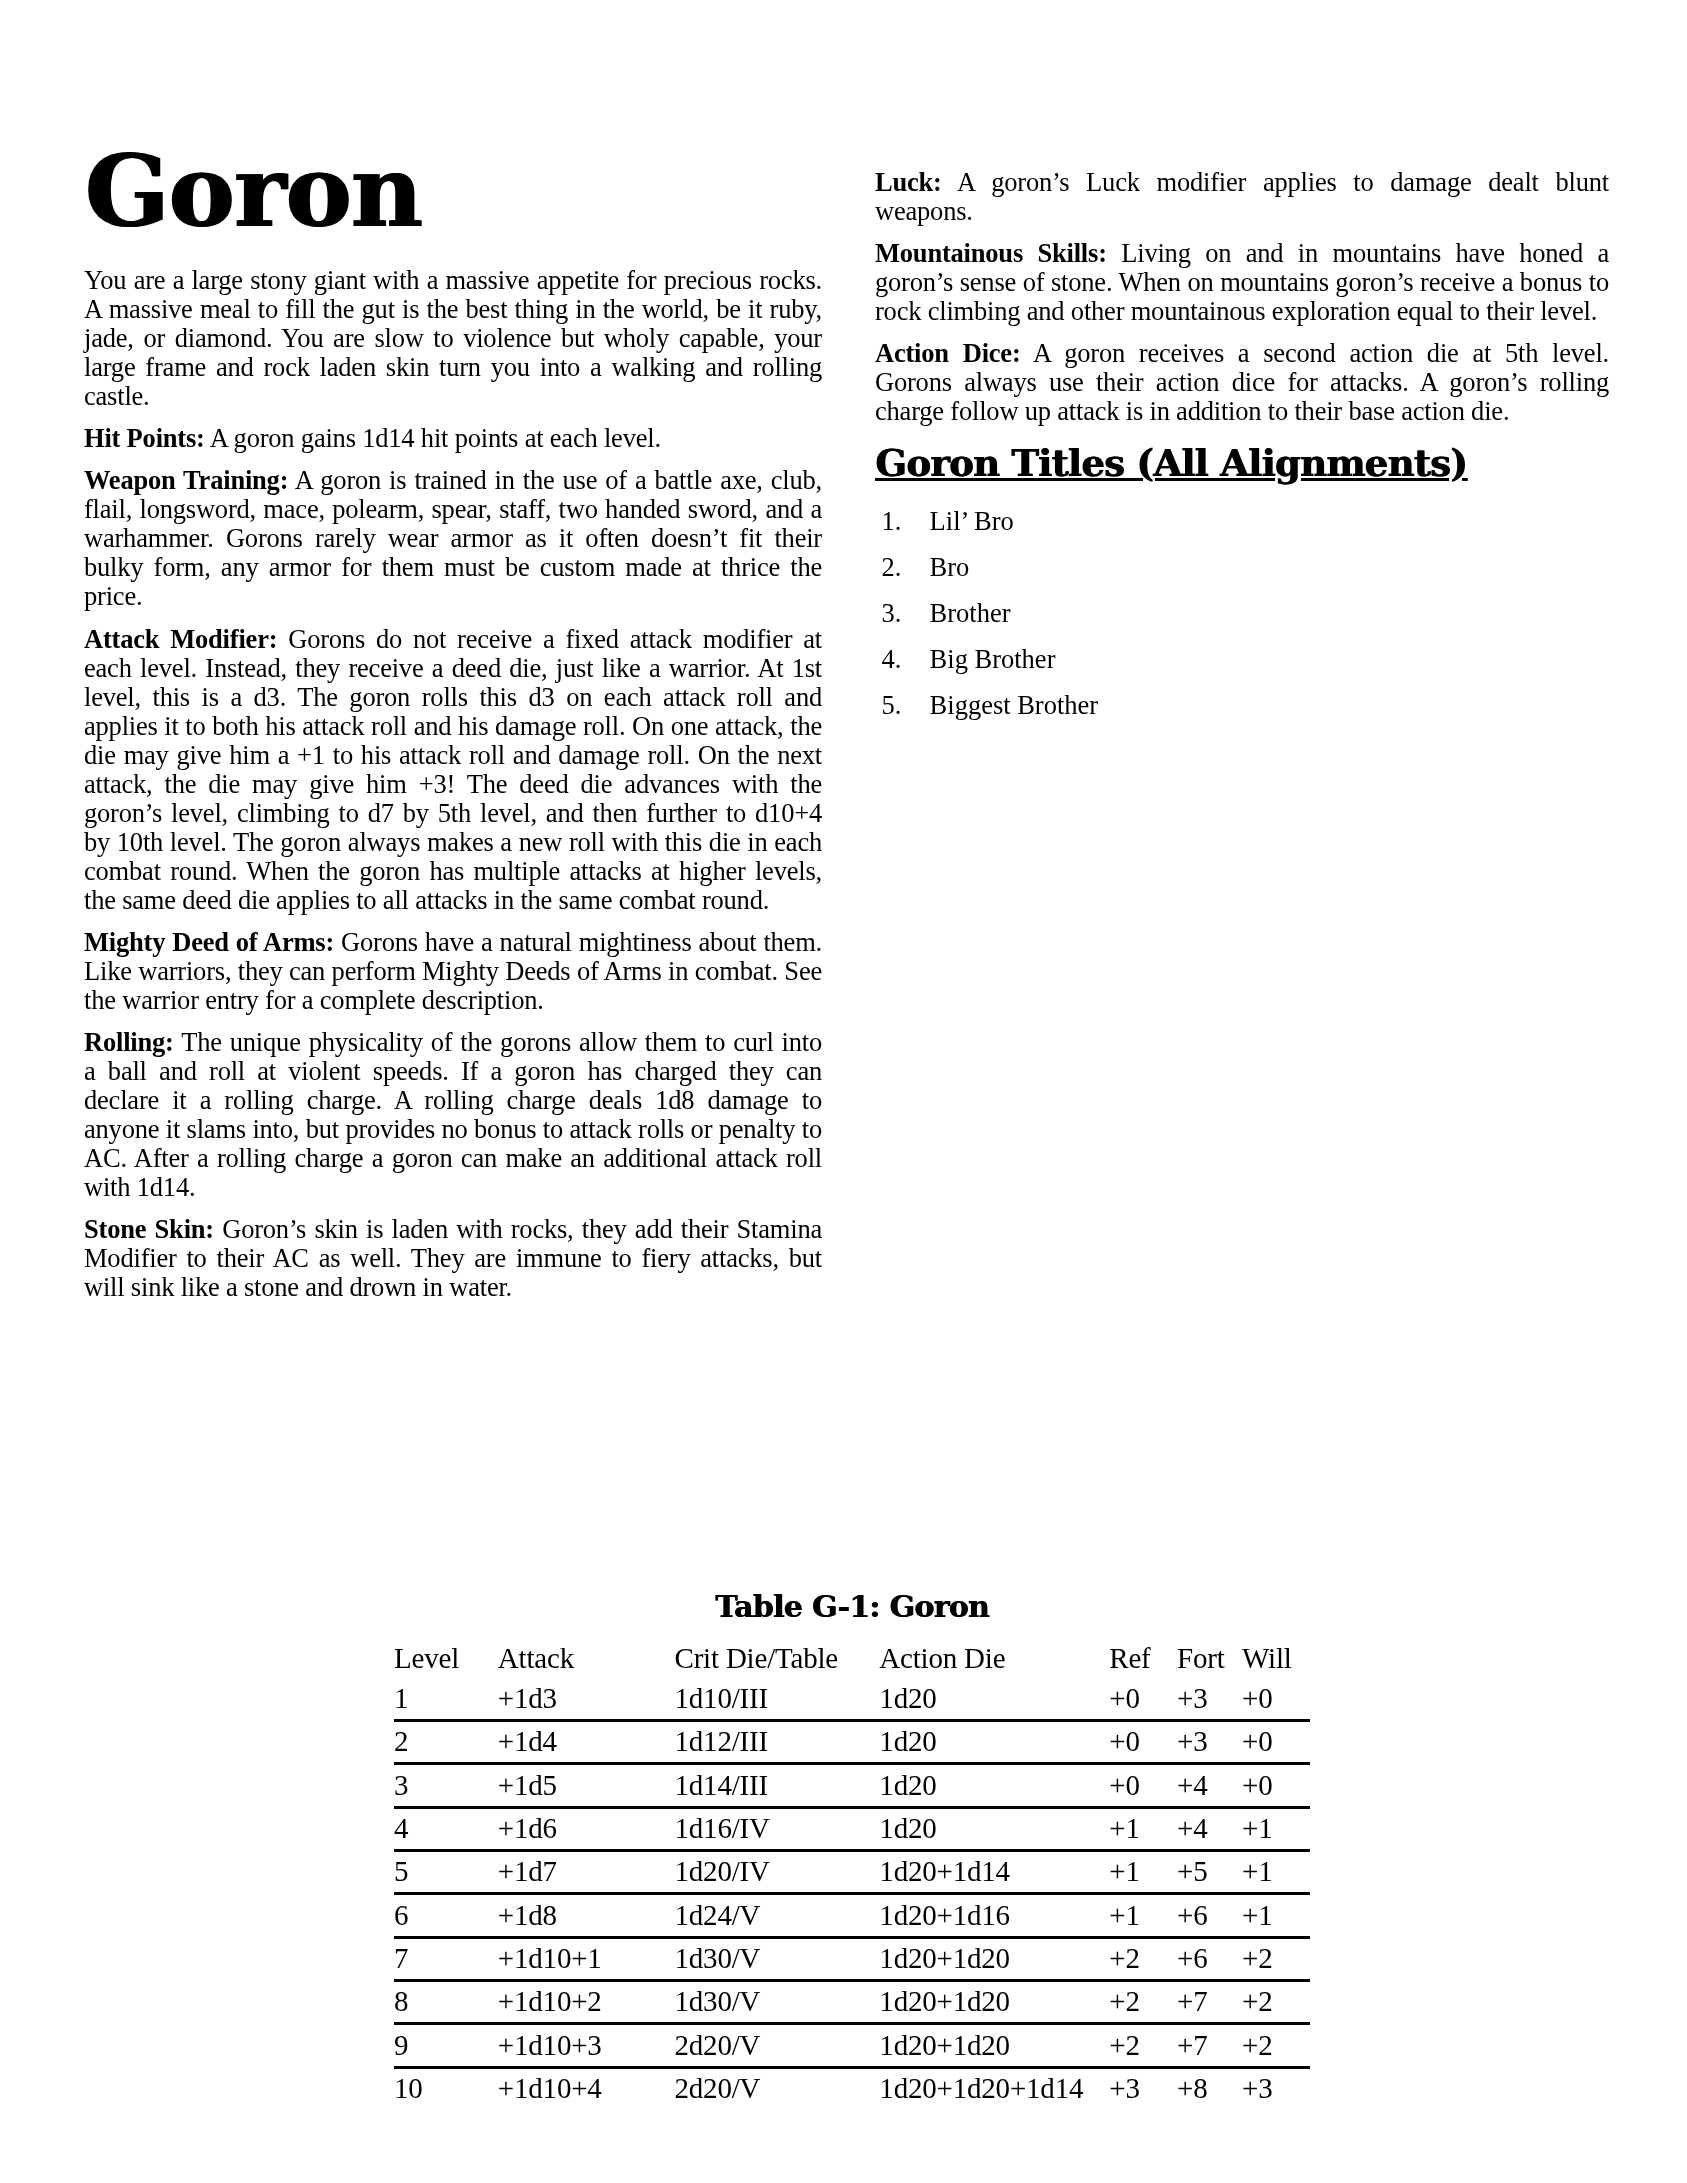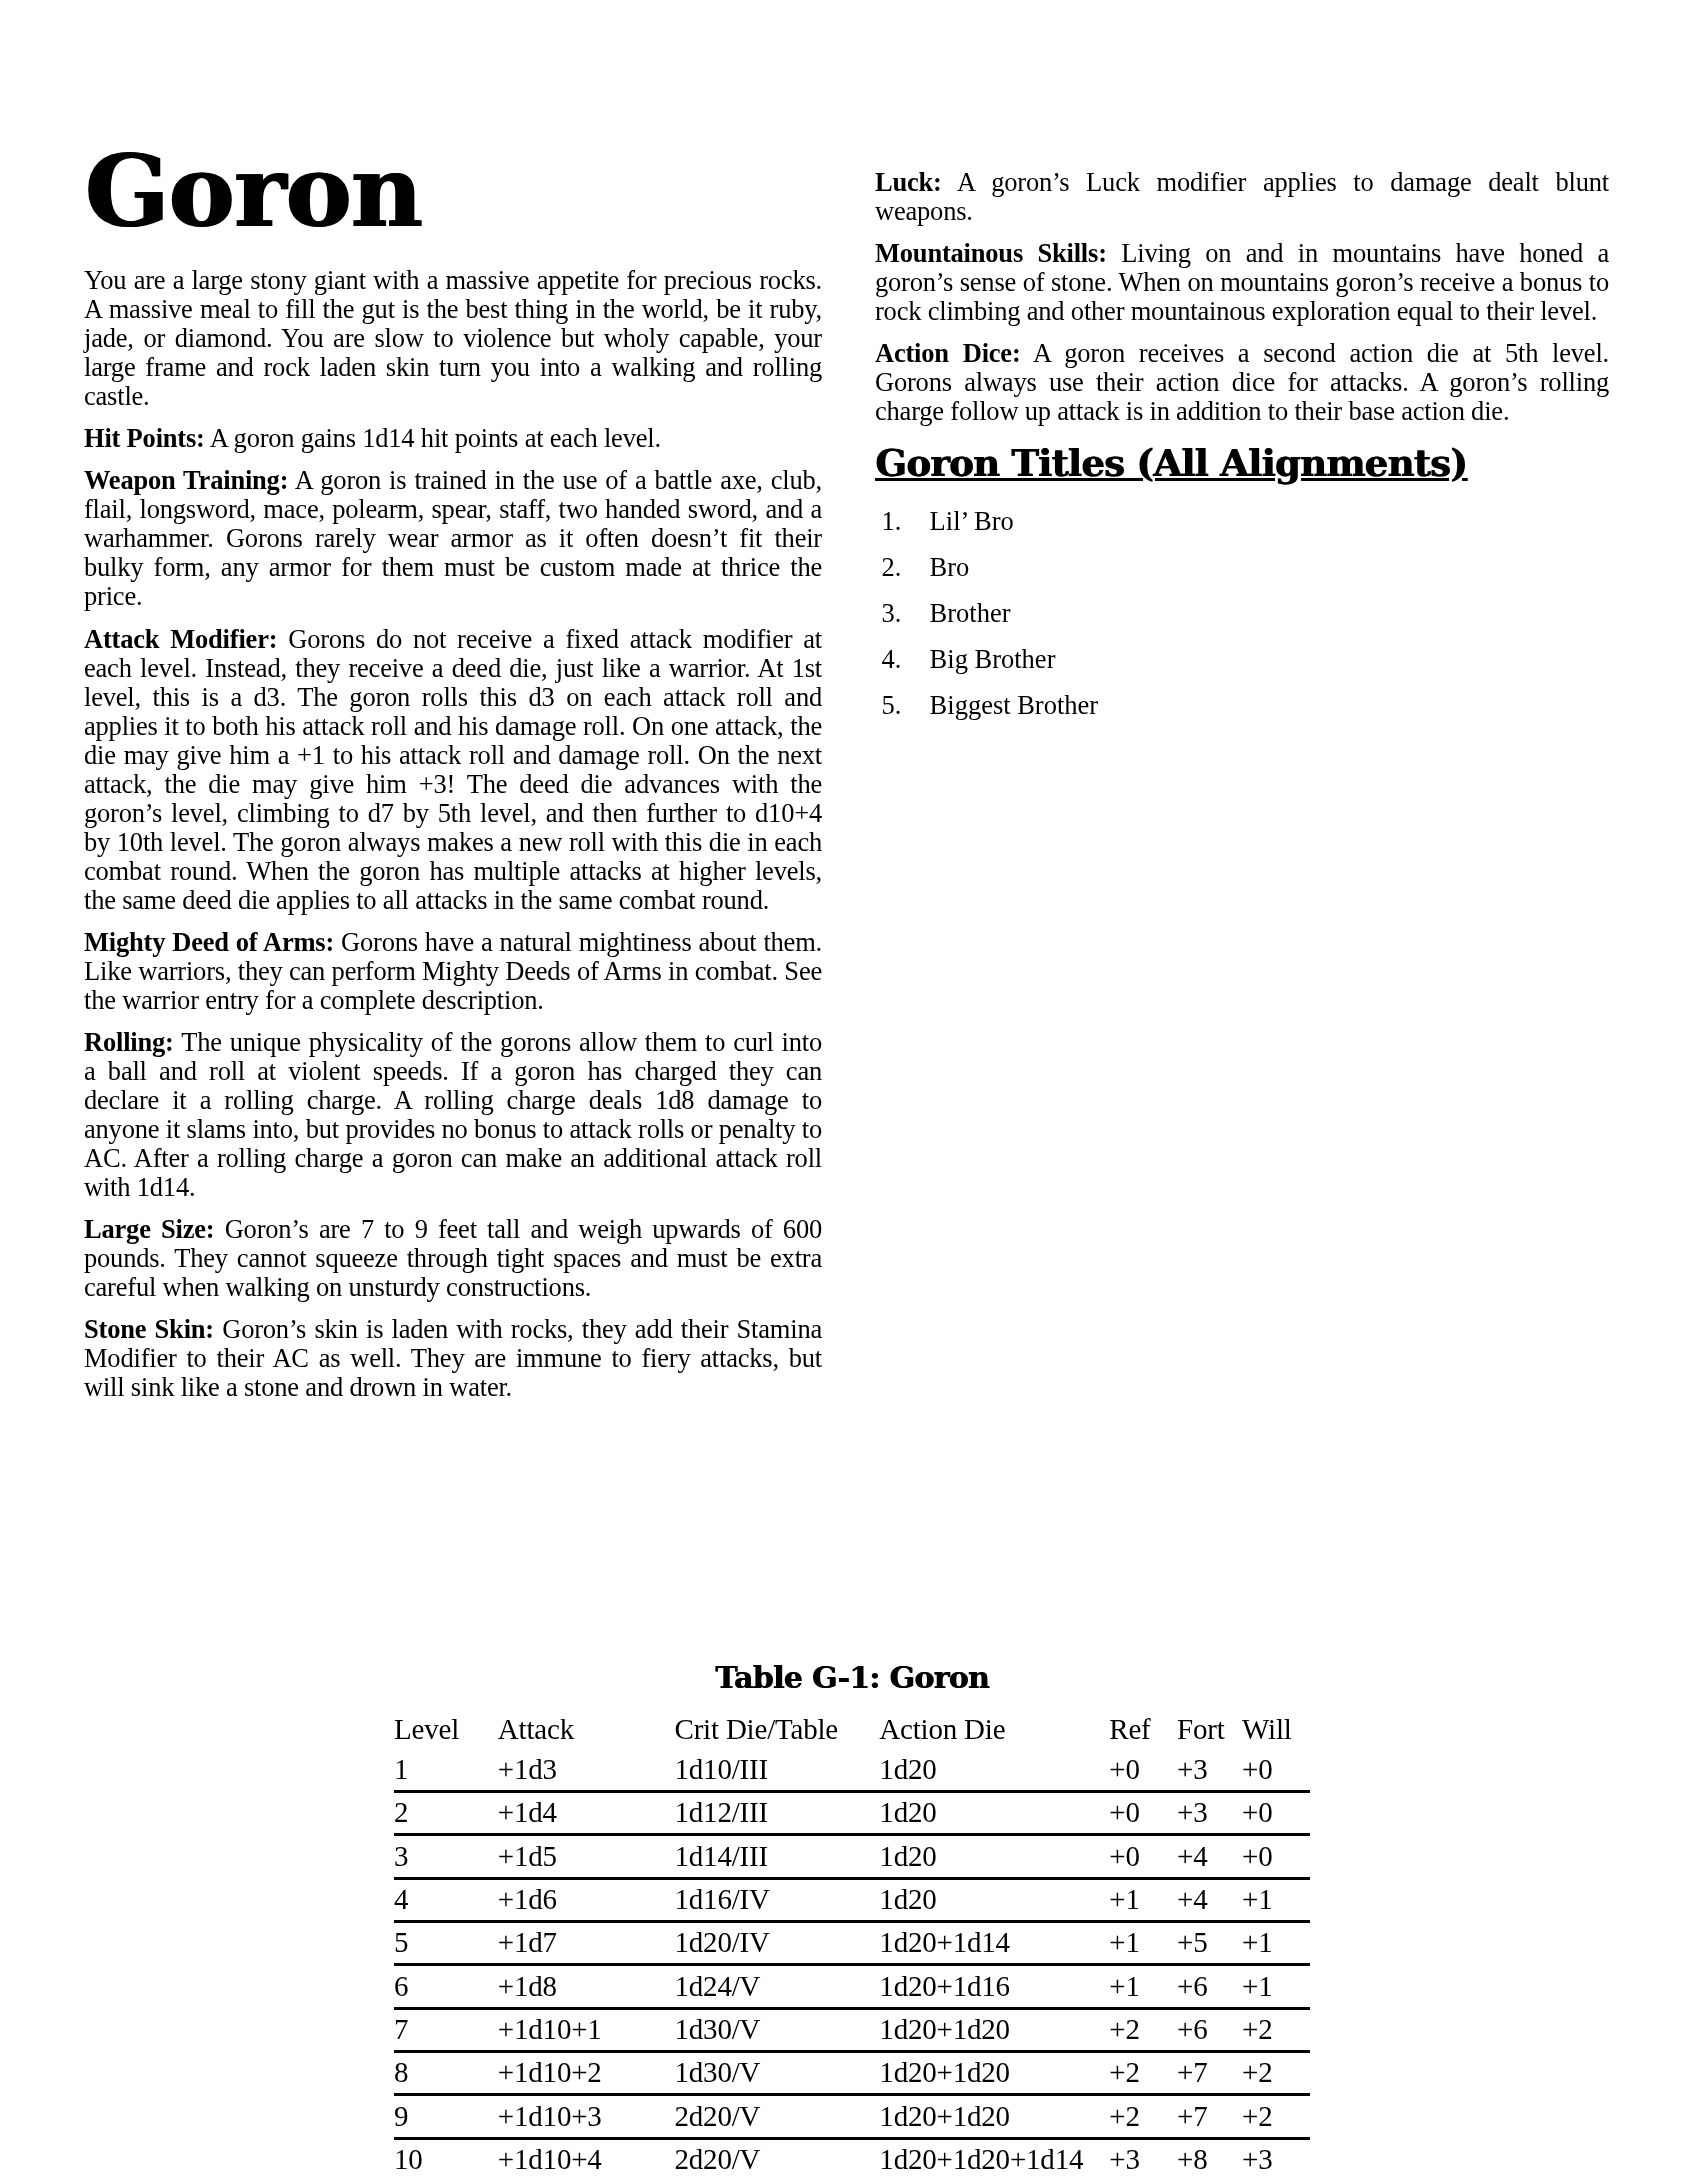--- a/index.html
+++ b/index.html
@@ -72,21 +72,21 @@
     margin: 0 0 17px 6.6px;
   }
   .title-list-item .num {
     width: 48px;
     flex: 0 0 48px;
   }
   
   .table-block {
     position: absolute;
     left: 394px;
-    top: 1639px;
+    top: 1568px;
     width: 916px;
   }
   .table-title {
     font-size: 30px;
     text-align: center;
     margin: 0 0 14.6px 0;
     text-shadow: 0.8px 0 0 currentColor;
   }
   table.class-table {
     width: 916px;
@@ -133,21 +133,20 @@
     <p class="para"><b class="lead">Hit Points:</b><span> A goron gains 1d14 hit points at each level.</span></p>
 
     <p class="para"><b class="lead">Weapon Training:</b><span> A goron is trained in the use of a battle axe, club, flail, longsword, mace, polearm, spear, staff, two handed sword, and a warhammer. Gorons rarely wear armor as it often doesn’t fit their bulky form, any armor for them must be custom made at thrice the price.</span></p>
 
     <p class="para"><b class="lead">Attack Modifier:</b><span> Gorons do not receive a fixed attack modifier at each level. Instead, they receive a deed die, just like a warrior. At 1st level, this is a d3. The goron rolls this d3 on each attack roll and applies it to both his attack roll and his damage roll. On one attack, the die may give him a +1 to his attack roll and damage roll. On the next attack, the die may give him +3! The deed die advances with the goron’s level, climbing to d7 by 5th level, and then further to d10+4 by 10th level. The goron always makes a new roll with this die in each combat round. When the goron has multiple attacks at higher levels, the same deed die applies to all attacks in the same combat round.</span></p>
 
     <p class="para"><b class="lead">Mighty Deed of Arms:</b><span> Gorons have a natural mightiness about them. Like warriors, they can perform Mighty Deeds of Arms in combat. See the warrior entry for a complete description.</span></p>
 
     <p class="para"><b class="lead">Rolling:</b><span> The unique physicality of the gorons allow them to curl into a ball and roll at violent speeds. If a goron has charged they can declare it a rolling charge. A rolling charge deals 1d8 damage to anyone it slams into, but provides no bonus to attack rolls or penalty to AC. After a rolling charge a goron can make an additional attack roll with 1d14.</span></p>
 
-    <p class="para"><b class="lead">Large Size:</b><span> Goron’s are 7 to 9 feet tall and weigh upwards of 600 pounds. They cannot squeeze through tight spaces and must be extra careful when walking on unsturdy constructions.</span></p>
 
     <p class="para"><b class="lead">Stone Skin:</b><span> Goron’s skin is laden with rocks, they add their Stamina Modifier to their AC as well. They are immune to fiery attacks, but will sink like a stone and drown in water.</span></p>
   </div>
 
   <div class="col-right">
     <p class="para"><b class="lead">Luck:</b><span> A goron’s Luck modifier applies to damage dealt blunt weapons.</span></p>
 
     <p class="para"><b class="lead">Mountainous Skills:</b><span> Living on and in mountains have honed a goron’s sense of stone. When on mountains goron’s receive a bonus to rock climbing and other mountainous exploration equal to their level.</span></p>
 
     <p class="para"><b class="lead">Action Dice:</b><span> A goron receives a second action die at 5th level. Gorons always use their action dice for attacks. A goron’s rolling charge follow up attack is in addition to their base action die.</span></p>

